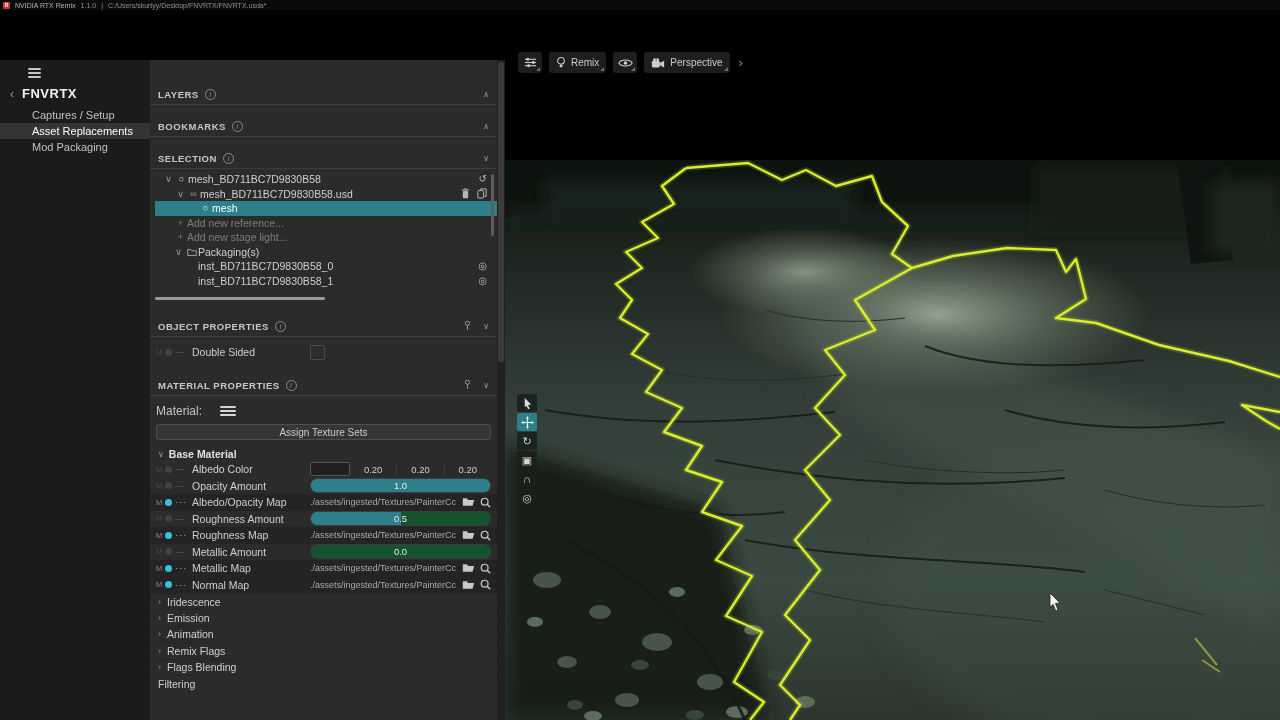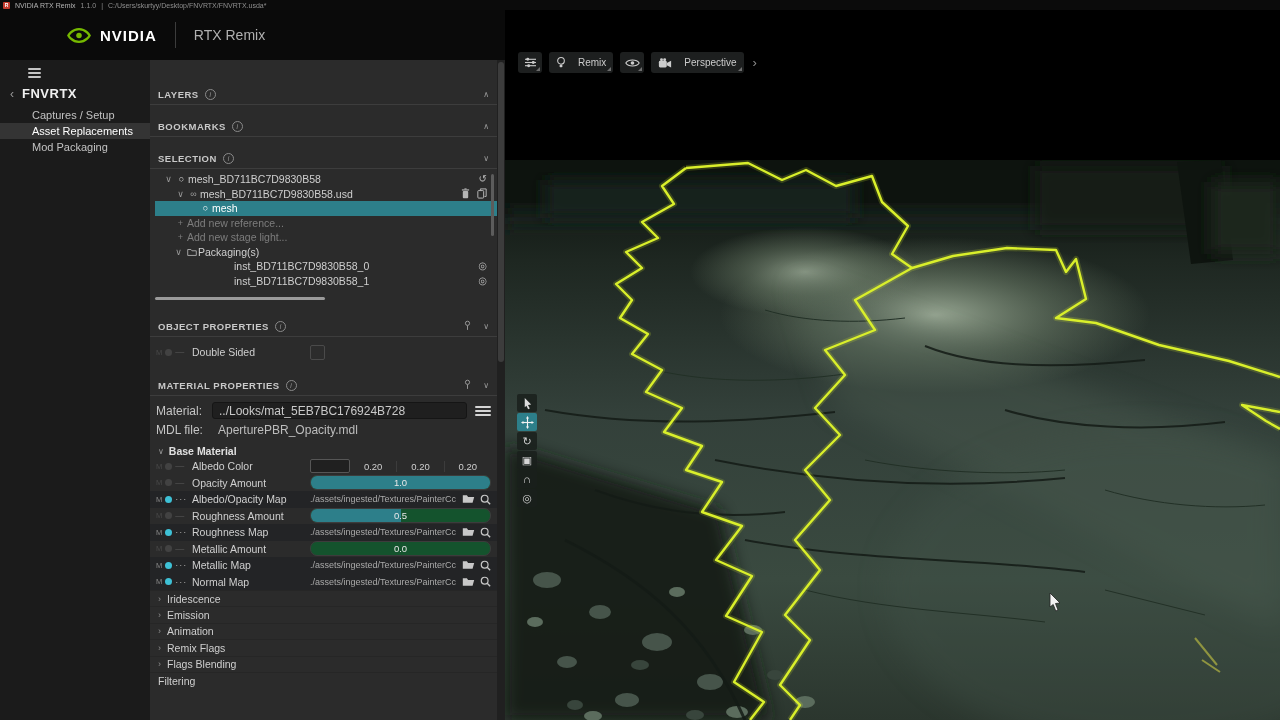--- a/index.html
+++ b/index.html
@@ -41,21 +41,21 @@
   .sechdr .pin + .chev{margin-left:6px;}
   .mt24{margin-top:24px}.mt11{margin-top:11px}.mt16{margin-top:16px}.mt15{margin-top:15px}
   
   .tree{margin-top:3px;position:relative;}
   .trow{display:flex;align-items:center;height:14.5px;font-size:10.5px;color:#cfcfcf;cursor:pointer;}
   .tw{display:inline-flex;width:13px;justify-content:center;color:#9a9a9a;font-size:9px;flex:none;}
   .circ{color:#d8d8d8;font-size:9px;}
   .tlabel{white-space:nowrap;}
   .ticons{margin-left:auto;display:flex;gap:7px;padding-right:10px;align-items:center;}
   .ti{color:#b9b9b9;font-size:10px;line-height:1;cursor:pointer;}
-  .p12{padding-left:12px}.p24{padding-left:24px}.p22{padding-left:22px}.p56{padding-left:84px}
+  .p12{padding-left:12px}.p24{padding-left:24px}.p22{padding-left:22px}.p56{padding-left:48px}
   .meshsel{background:var(--accent-teal,#2d7f8a);margin-left:5px;width:328px;color:#fff;}
   .meshsel .circ{color:#fff;}
   .addrow{color:#7d7d7d;}
   .addrow .tw{color:#7d7d7d;}
   .vthumb{position:absolute;right:3px;top:2px;width:3px;height:62px;background:#5c5c5c;border-radius:2px;}
   .hscroll{margin:9px 0 0 5px;width:170px;height:3px;background:#9a9a9a;border-radius:2px;}
   
   .prow{display:flex;align-items:center;height:16.5px;padding-left:6px;font-size:10.5px;}
   .prow.h16{height:16px;}
   .prefix{width:36px;display:flex;align-items:center;gap:3px;flex:none;}
@@ -96,21 +96,21 @@
   .fico{cursor:pointer;display:inline-flex;}
   
   .colrow{display:flex;align-items:center;height:15.4px;padding-left:8px;gap:6px;font-size:10.5px;
           color:#cfcfcf;border-top:1px solid #262626;cursor:pointer;}
   .colrow .chev{color:#8f8f8f;font-size:9px;}
   
   .viewport{position:absolute;left:505px;top:10px;width:775px;height:710px;background:#000;}
   .scene{position:absolute;left:0;top:150px;width:775px;height:560px;}
   .vtoolbar{position:absolute;left:13px;top:42px;display:flex;gap:7px;align-items:center;}
   .vbtn{position:relative;height:21px;background:#1d1f1f;border-radius:3px;display:flex;
-        align-items:center;gap:12px;padding:0 7px;font-size:10px;color:#ccc;cursor:pointer;}
+        align-items:center;gap:5px;padding:0 7px;font-size:10px;color:#ccc;cursor:pointer;}
   .vbtn::after{content:"";position:absolute;right:2px;bottom:2px;width:0;height:0;
                border-left:4px solid transparent;border-bottom:4px solid #6e6e6e;}
   .vbtn.icon-only{width:24px;justify-content:center;padding:0;}
   .vnext{color:#8a8a8a;font-size:13px;padding:0 2px;cursor:pointer;}
   .tools{position:absolute;left:12px;top:384px;display:flex;flex-direction:column;gap:1px;}
   .tool{width:20px;height:18px;background:rgba(26,32,28,.85);border-radius:2px;display:flex;
         align-items:center;justify-content:center;color:#d5d5d5;font-size:11px;cursor:pointer;}
   .tool.sel{background:var(--accent-teal,#2d7f8a);}
   .tool svg{display:block;}
 </style>
@@ -120,31 +120,20 @@
 <div class="stage">
 
   <div class="titlebar">
     <span class="appicon">R</span>
     <span class="tb-title">NVIDIA RTX Remix</span>
     <span>1.1.0</span>
     <span>|</span>
     <span>C:/Users/skurtyy/Desktop/FNVRTX/FNVRTX.usda*</span>
   </div>
 
-  <div class="header">
-    <div class="brandwrap">
-      <svg width="26" height="17" viewBox="0 0 24 16">
-        <path d="M12 2 C5 2 2 8 2 8 C2 8 5 14 12 14 C19 14 22 8 22 8 C22 8 19 2 12 2 Z" fill="none" stroke="#76b900" stroke-width="2.2"></path>
-        <circle cx="12" cy="8" r="2.6" fill="#76b900"></circle>
-      </svg>
-      <span class="brand">NVIDIA</span>
-      <span class="hdr-div"></span>
-      <span class="appname">RTX Remix</span>
-    </div>
-  </div>
 
   <div class="sidebar">
     <div class="burger">
         <i></i>
         <i></i>
         <i></i>
       </div>
     <div class="project">
       <span class="back">‹</span>
       <span class="projname">FNVRTX</span>
@@ -269,31 +258,27 @@
       <span class="pin">
         <svg width="7" height="11" viewBox="0 0 8 12">
             <circle cx="4" cy="3.5" r="2.4" fill="none" stroke="#9a9a9a" stroke-width="1.1"></circle>
             <path d="M4 6 v5" stroke="#9a9a9a" stroke-width="1.1"></path>
           </svg>
       </span>
       <span class="chev">∨</span>
     </div>
     <div class="mfield" style="margin-top:6px;height:17px;">
       <span class="mlabel">Material:</span>
-      <span class="minput">../Looks/mat_5EB7BC176924B728</span>
       <span class="menu-ic">
           <i></i>
           <i></i>
           <i></i>
         </span>
     </div>
-    <div class="mfield" style="margin-top:3px;height:15px;">
-      <span class="mlabel">MDL file:</span>
-      <span class="mplain">AperturePBR_Opacity.mdl</span>
-    </div>
+    <div class="assignbtn">Assign Texture Sets</div>
 
     <div class="groupline">
       <span class="chev">∨</span>
       <span>Base Material</span>
     </div>
 
     <div class="prow">
       <span class="prefix dim">
         <span class="pfx-m">M</span>
         <span class="pfx-dot"></span>

